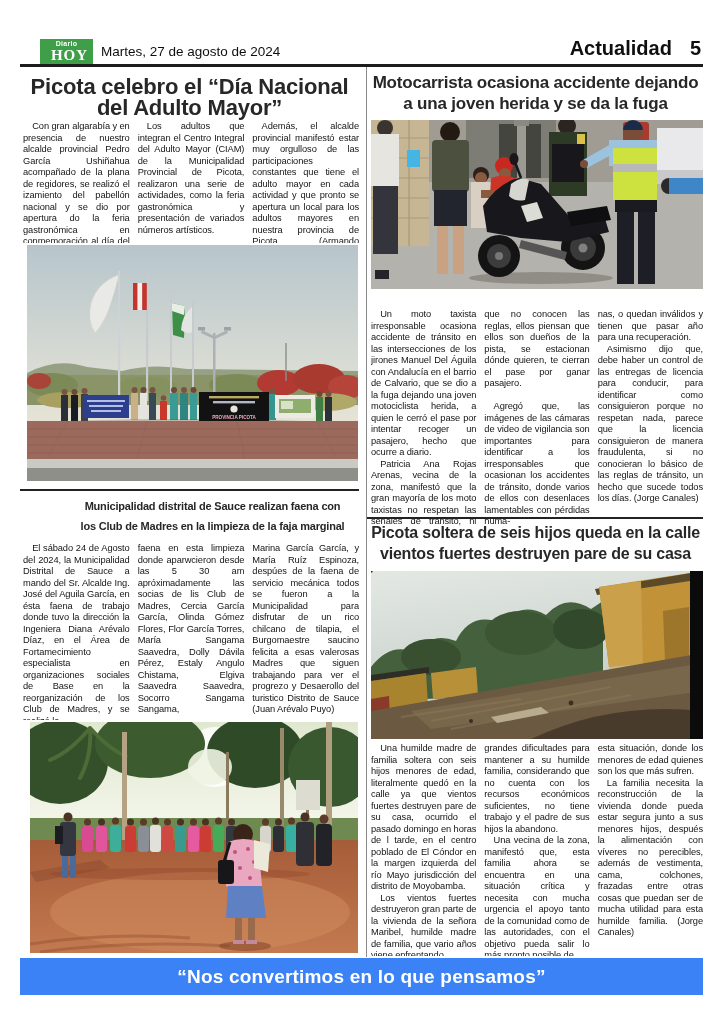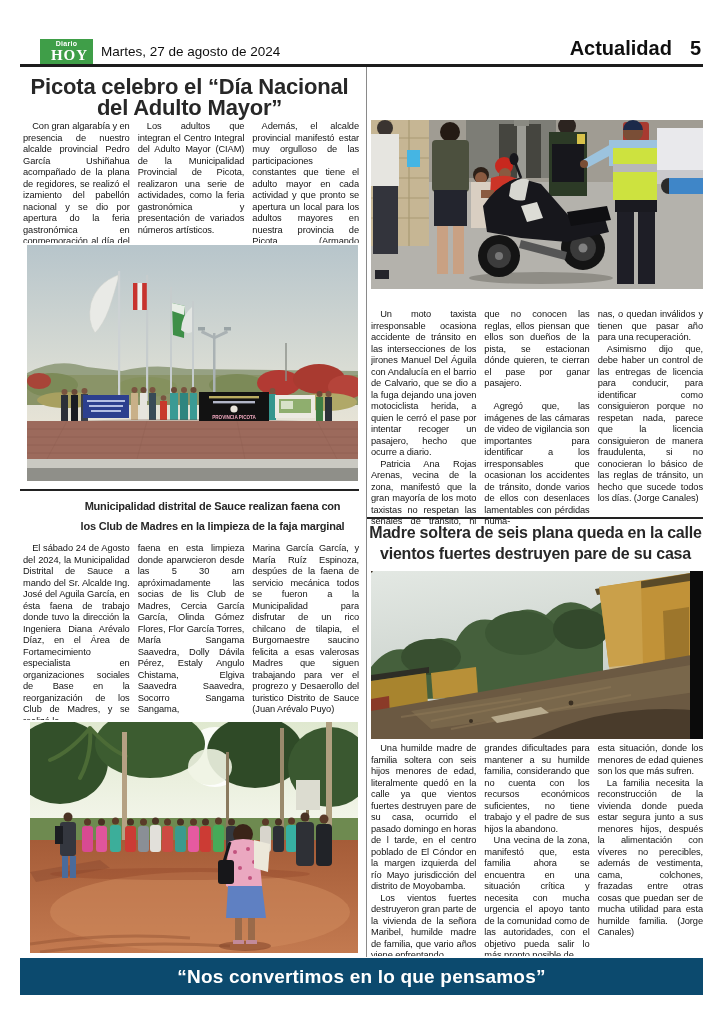--- a/index.html
+++ b/index.html
@@ -35,21 +35,21 @@
   .rule-left{left:20px;top:489px;width:339px;height:2px;}
   .rule-right{left:367px;top:517px;width:336px;height:2px;}
   
   .photo{position:absolute;overflow:hidden;}
   .photo svg{display:block;width:100%;height:100%;}
   .photo1{left:27px;top:245px;width:331px;height:236px;}
   .photo2{left:371px;top:120px;width:332px;height:169px;}
   .photo3{left:371px;top:571px;width:332px;height:168px;}
   .photo4{left:30px;top:722px;width:328px;height:231px;}
   
-  .quote-banner{position:absolute;left:20px;top:958px;width:683px;height:37px;background:#0c4a6e;
+  .quote-banner{position:absolute;left:20px;top:958px;width:683px;height:37px;background:#3b82f6;
         display:flex;align-items:center;justify-content:center;}
   .quote-banner span{color:#fff;font-weight:bold;font-size:19px;letter-spacing:.2px;}
 </style>
 </head>
 <body>
 
 <div class="page">
 
   <div class="logo">
     <div class="logo-top">Diario</div>
@@ -264,20 +264,24 @@
       <path d="M200,120 L194,140" stroke="#17171a" stroke-width="3"></path>
       <rect x="188" y="138" width="16" height="24" rx="3" fill="#17171a"></rect>
       <path d="M198,164 L232,164 L236,196 L196,196 Z" fill="#5f80c2"></path>
       <rect x="205" y="196" width="7" height="22" fill="#9a6a4a"></rect>
       <rect x="218" y="196" width="7" height="22" fill="#9a6a4a"></rect>
       <rect x="203" y="218" width="11" height="4" fill="#c28a9a"></rect>
       <rect x="216" y="218" width="11" height="4" fill="#c28a9a"></rect>
     </svg>
   </div>
 
+  <h2 class="headline hl-a3">
+    <span>Motocarrista ocasiona accidente dejando</span>
+    <span>a una joven herida y se da la fuga</span>
+  </h2>
 
   <div class="photo photo2">
     <svg viewBox="0 0 332 169" preserveAspectRatio="none">
       <rect width="332" height="169" fill="#b4b2ac"></rect>
       <rect width="332" height="62" fill="#a09c93"></rect>
       <rect x="0" y="0" width="58" height="126" fill="#c6b694"></rect>
       <path d="M0,18 H58 M0,38 H58 M0,58 H58 M0,78 H58 M0,98 H58 M19,0 V126 M38,0 V126" stroke="#a99a74" stroke-width="1.2"></path>
       <rect x="36" y="30" width="13" height="17" fill="#45b5e3"></rect>
       <rect x="95" y="0" width="90" height="58" fill="#7d7d76"></rect>
       <rect x="128" y="4" width="42" height="54" fill="#45453f"></rect>
@@ -344,21 +348,21 @@
     <p class="col">que no conocen las reglas, ellos piensan que ellos son dueños de la pista, se estacionan dónde quieren, te cierran el pase por ganar pasajero.
 
  Agregó que, las imágenes de las cámaras de video de vigilancia son importantes para identificar a los irresponsables que ocasionan los accidentes de tránsito, donde varios de ellos con desenlaces lamentables con pérdidas huma-</p>
     <p class="col">nas, o quedan inválidos y tienen que pasar año para una recuperación.
  Asimismo dijo que, debe haber un control de las entregas de licencia para conducir, para identificar como consiguieron porque no respetan nada, parece que la licencia consiguieron de manera fraudulenta, si no conocieran lo básico de las reglas de tránsito, un hecho que sucede todos los días.  (Jorge Canales)</p>
   </div>
 
   <div class="rule rule-right"></div>
 
   <h2 class="headline hl-a4">
-    <span>Madre soltera de seis plana queda en la calle</span>
+    <span>Picota soltera de seis hijos queda en la calle</span>
     <span>vientos fuertes destruyen pare de su casa</span>
   </h2>
 
   <div class="photo photo3">
     <svg viewBox="0 0 332 168" preserveAspectRatio="none">
       <defs>
         <linearGradient id="sky3" x1="0" y1="0" x2="0.3" y2="1">
           <stop offset="0" stop-color="#e3e8e3"></stop>
             <stop offset="1" stop-color="#c2cac4"></stop>
         </linearGradient>

